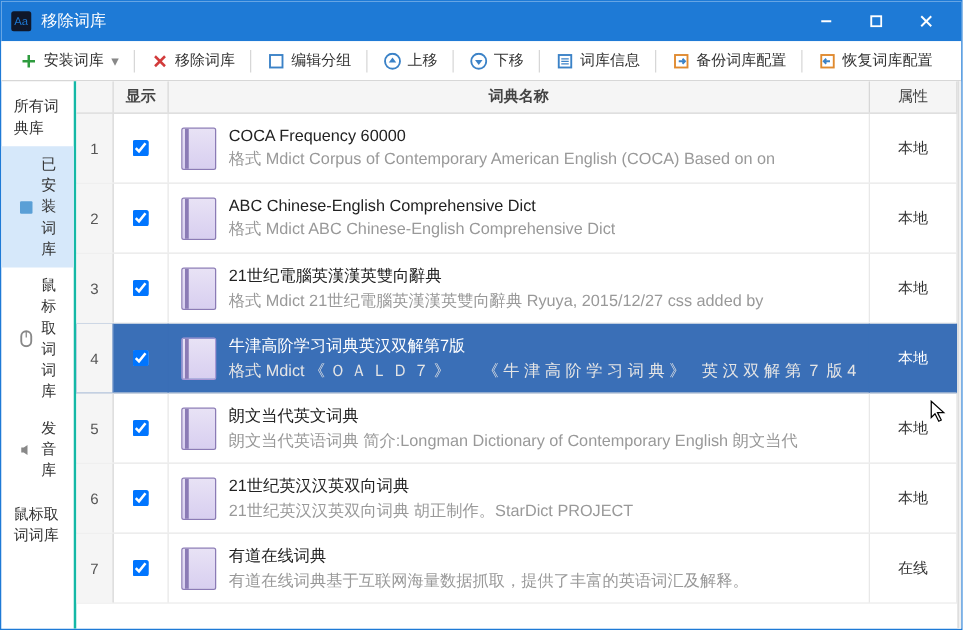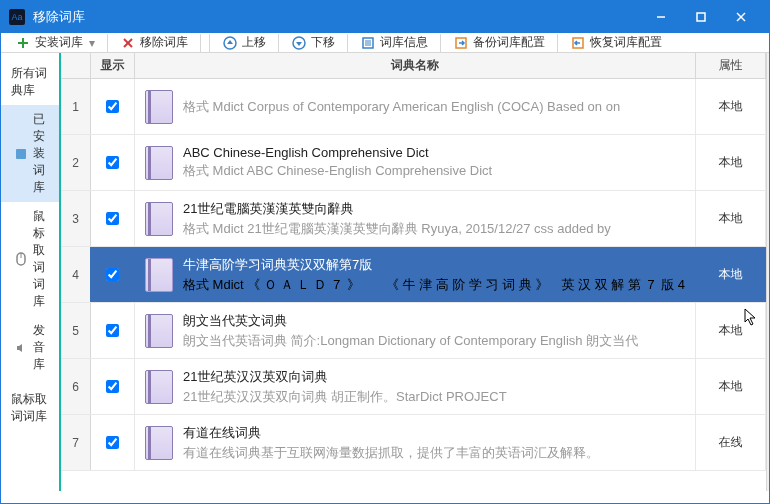--- a/index.html
+++ b/index.html
@@ -2,21 +2,21 @@
 <html><head>
 <meta charset="utf-8">
 <style>
 * { margin: 0; padding: 0; box-sizing: border-box; }
 body { font-family: "Microsoft YaHei", sans-serif; font-size: 12px; background: #fff; width: 770px; height: 504px; overflow: hidden; border: 1px solid #1e7ad6; }
 .titlebar { height: 32px; background: #1e7ad6; color: #fff; display: flex; align-items: center; padding: 0 8px; }
 .titlebar .appicon { width: 16px; height: 16px; background: #0f172a; color: #1e7ad6; font-size: 9px; display: flex; align-items: center; justify-content: center; margin-right: 8px; border-radius: 2px; }
 .titlebar .title { flex: 1; font-size: 13px; }
 .titlebar .winbtn { width: 40px; height: 32px; display: flex; align-items: center; justify-content: center; cursor: pointer; }
 .titlebar .winbtn svg { stroke: #fff; fill: none; }
-.toolbar { height: 20px; background: #fff; border-bottom: 1px solid #d7d7d7; display: flex; align-items: center; padding: 0 8px; gap: 4px; }
+.toolbar { height: 32px; background: #fff; border-bottom: 1px solid #d7d7d7; display: flex; align-items: center; padding: 0 8px; gap: 4px; }
 .tbtn { display: flex; align-items: center; gap: 4px; padding: 3px 6px; cursor: pointer; white-space: nowrap; color: #333; }
 .icon16 { width: 16px; height: 16px; display: inline-flex; align-items: center; justify-content: center; }
 .sep { width: 1px; height: 18px; background: #d7d7d7; margin: 0 2px; }
 .main { display: flex; height: calc(504px - 32px - 32px - 2px); }
 .sidebar { width: 130px; border-right: 2px solid #14b8a6; padding-top: 6px; }
 .side-item { padding: 6px 10px 6px 14px; cursor: pointer; display: flex; align-items: center; gap: 6px; color: #333; }
 .side-item.header { padding-left: 10px; color: #333; font-weight: normal; cursor: default; }
 .side-item.selected { background: #d6e8fa; }
 .side-item.indent { padding-left: 14px; }
 .content { flex: 1; display: flex; position: relative; }
@@ -37,21 +37,21 @@
 .cell.name { flex: 1; justify-content: flex-start; padding: 0 10px; gap: 10px; overflow: hidden; }
 .cell.attr { width: 70px; color: #333; }
 .row.selected .cell.attr { color: #fff; }
 .dict-icon { width: 28px; height: 34px; border: 1px solid #8b7bb5; background: linear-gradient(#e8e2f5, #d8cff0); border-radius: 2px; flex-shrink: 0; position: relative; }
 .dict-icon::before { content: ""; position: absolute; left: 2px; top: 0; bottom: 0; width: 3px; background: #8b7bb5; }
 .row.selected .dict-icon { border-color: #a798d4; }
 .dict-txt { display: flex; flex-direction: column; gap: 2px; overflow: hidden; }
 .dict-title { font-size: 13px; color: #222; white-space: nowrap; overflow: hidden; text-overflow: clip; }
 .dict-sub { font-size: 13px; color: #999; white-space: nowrap; overflow: hidden; text-overflow: clip; }
 .row.selected .dict-title { color: #fff; }
-.row.selected .dict-sub { color: #000000; }
+.row.selected .dict-sub { color: #e5e5e5; }
 .scrollbar { width: 16px; background: #f0f0f0; border-left: 1px solid #d7d7d7; position: relative; }
 .scroll-thumb { position: absolute; left: 2px; right: 2px; top: 2px; height: 180px; background: #c8c8c8; border-radius: 2px; }
 .cursor-img { position: absolute; right: 22px; top: 255px; pointer-events: none; }
 .chk { width: 13px; height: 13px; }
 </style>
 </head>
 <body>
 
 <div class="titlebar">
   <div class="appicon">Aa</div>
@@ -89,20 +89,28 @@
   <div class="tbtn">
       <span class="icon16">
         <svg width="12" height="12">
           <line x1="2" y1="2" x2="10" y2="10" stroke="#d23b3b" stroke-width="2"></line>
           <line x1="10" y1="2" x2="2" y2="10" stroke="#d23b3b" stroke-width="2"></line>
         </svg>
       </span>
       <span>移除词库</span>
     </div>
   <div class="sep"></div>
+  <div class="tbtn">
+      <span class="icon16">
+        <svg width="14" height="14">
+          <rect x="2" y="2" width="10" height="10" fill="none" stroke="#3b82c7" stroke-width="1.5"></rect>
+        </svg>
+      </span>
+      <span>编辑分组</span>
+    </div>
   <div class="sep"></div>
   <div class="tbtn">
       <span class="icon16">
         <svg width="14" height="14">
           <circle cx="7" cy="7" r="6" fill="none" stroke="#3b82c7" stroke-width="1.5"></circle>
           <path d="M7 4 L10 8 L4 8 Z" fill="#3b82c7"></path>
         </svg>
       </span>
       <span>上移</span>
     </div>
@@ -191,20 +199,21 @@
       </div>
       <div class="rows" id="rows">
           <div class="row">
             <div class="cell num">1</div>
             <div class="cell show">
               <input type="checkbox" class="chk" checked="" style="">
             </div>
             <div class="cell name">
               <div class="dict-icon"></div>
               <div class="dict-txt">
+                <div class="dict-title">COCA Frequency 60000</div>
                 <div class="dict-sub">格式 Mdict  Corpus of Contemporary American English (COCA)    Based on on</div>
               </div>
             </div>
             <div class="cell attr">本地</div>
           </div>
           <div class="row">
             <div class="cell num">2</div>
             <div class="cell show">
               <input type="checkbox" class="chk" checked="" style="">
             </div>

